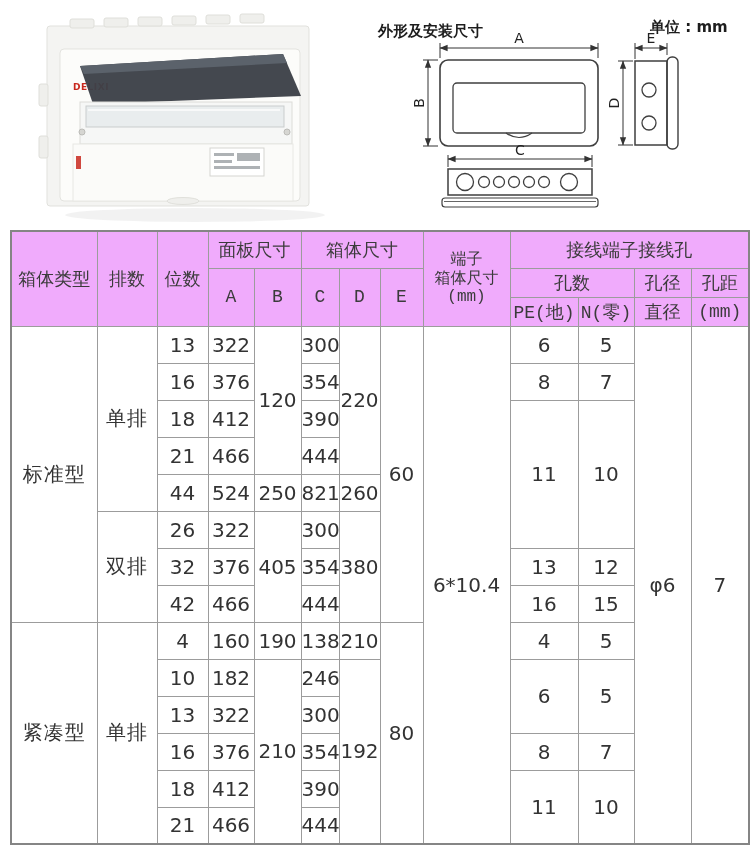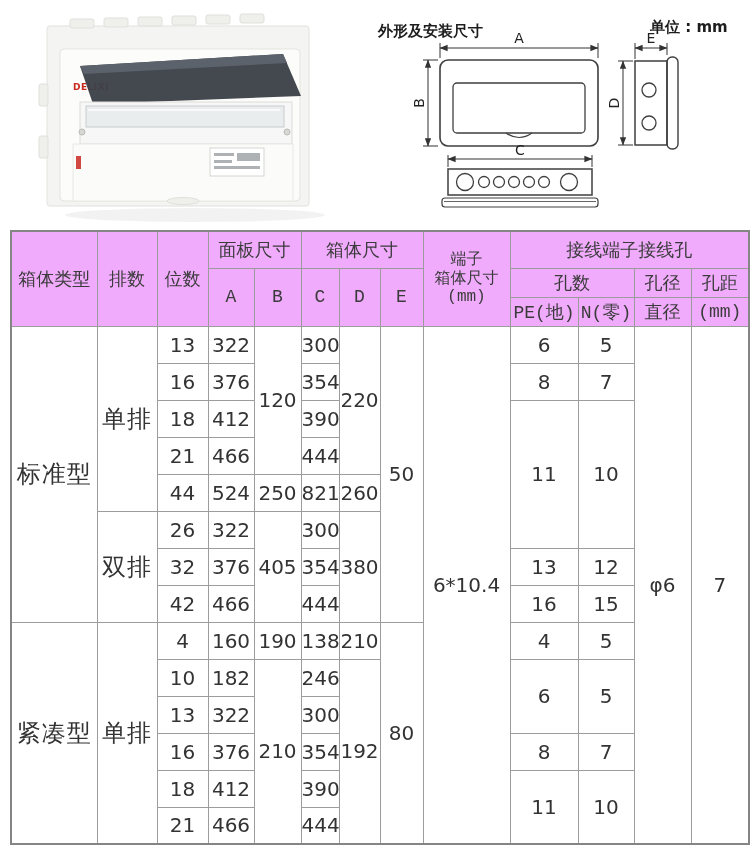--- a/index.html
+++ b/index.html
@@ -21,21 +21,21 @@
     padding:0;color:#333;overflow:hidden;
   }
   .spec thead th{
     background:#f0abfc;font-weight:normal;color:#3b3b3b;font-size:18px;font-family:Liberation Mono, monospace;
   }
   .hr1{height:37px}.hr2{height:29px}.hr3{height:29px}
   .hr2 th,.hr3 th{font-size:16px;}
   th.colletter{font-size:17px;}
   .spec tbody tr{height:37px;}
   .spec td{font-size:20px;}
-  .spec td.cjk{font-size:24px;letter-spacing:1px;}
+  .spec td.cjk{font-size:20px;letter-spacing:1px;}
   .term span{display:block;line-height:1.15;font-size:16px;}
   svg text{font-family:"DejaVu Sans","Liberation Sans",sans-serif;}
   .dimlabel{font-size:14px;fill:#222;font-weight:500;}
   .dtitle{font-size:15px;fill:#1d1d1d;font-weight:600;}
 </style>
 </head>
 <body>
 
 <div class="top">
 
@@ -190,21 +190,21 @@
   </thead>
   <tbody>
     <tr>
       <td rowspan="8" class="cjk">标准型</td>
       <td rowspan="5" class="cjk">单排</td>
       <td>13</td>
       <td>322</td>
       <td rowspan="4">120</td>
       <td>300</td>
       <td rowspan="4">220</td>
-      <td rowspan="8">50</td>
+      <td rowspan="8">60</td>
       <td rowspan="14">6*10.4</td>
       <td>6</td>
       <td>5</td>
       <td rowspan="14">φ6</td>
       <td rowspan="14">7</td>
     </tr>
     <tr>
       <td>16</td>
       <td>376</td>
       <td>354</td>

